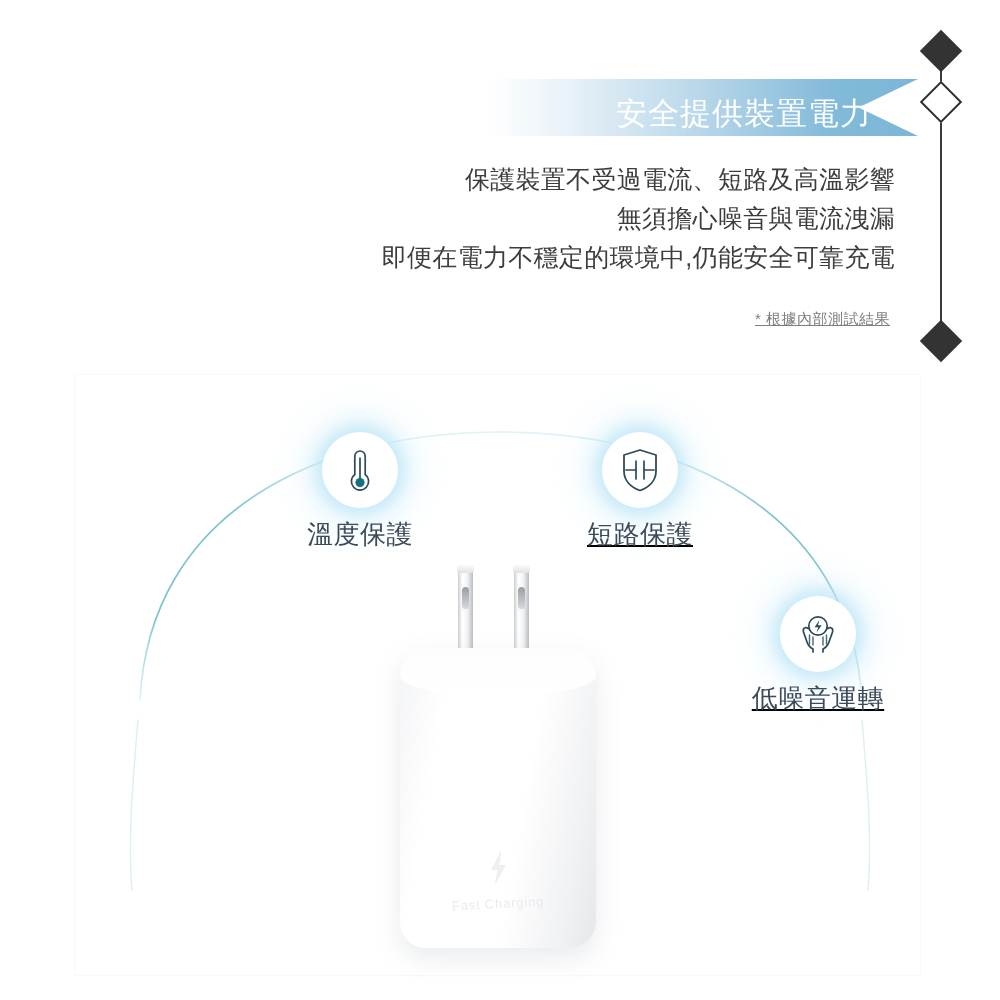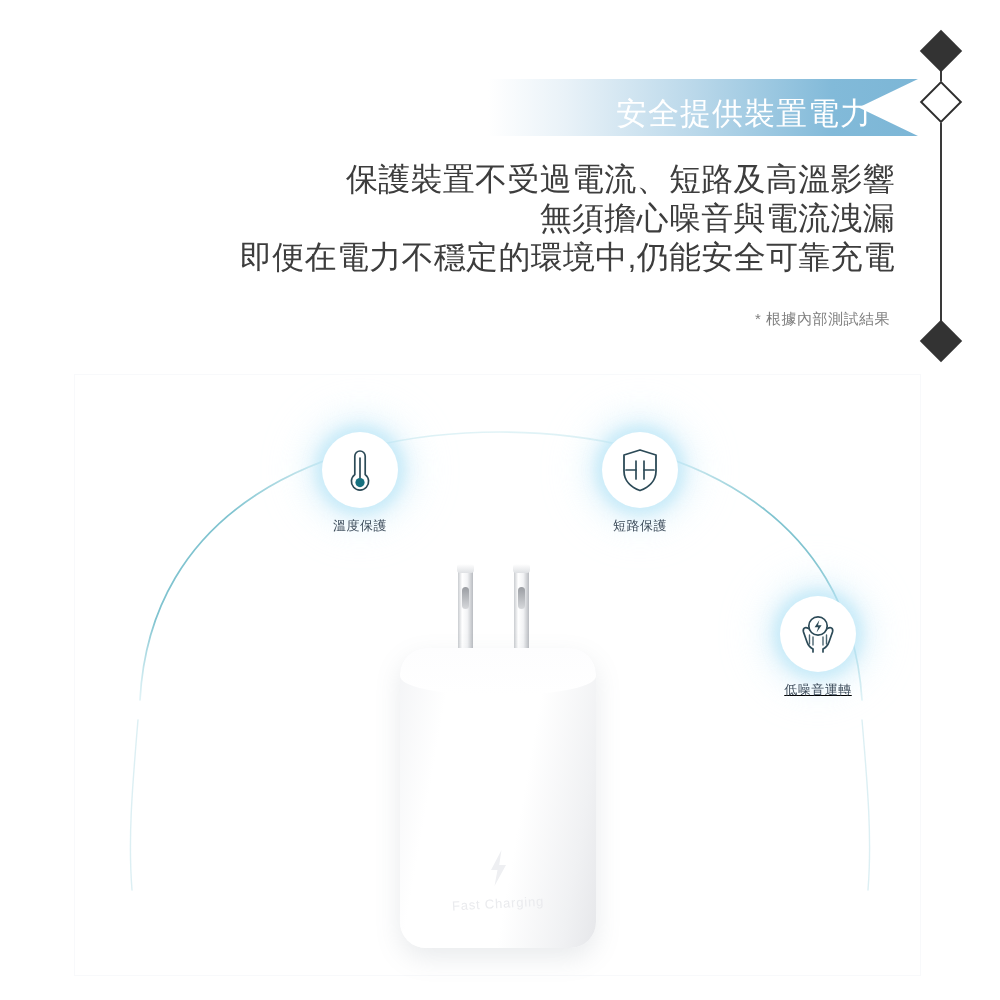--- a/index.html
+++ b/index.html
@@ -108,35 +108,36 @@
   }
 
   
   #headline {
     position: absolute;
     left: 240px;
     top: 160px;
     width: 655px;
     text-align: right;
     color: #3d3d3d;
-    font-size: 32px;
+    font-size: 25px;
     line-height: 39px;
     letter-spacing: 0.3px;
   }
   #headline div { white-space: nowrap; }
 
   #footnote {
     position: absolute;
     left: 400px;
     top: 310px;
     width: 490px;
     text-align: right;
     color: #7e7e7e;
     font-size: 15px;
     letter-spacing: 0.5px;
+    text-decoration: underline;
   }
 
   
   #diagram {
     position: absolute;
     left: 0;
     top: 370px;
     width: 1000px;
     height: 630px;
   }
@@ -166,30 +167,30 @@
       0 0 26px 14px rgba(200, 236, 250, 0.40),
       0 0 40px 22px rgba(222, 244, 252, 0.28);
     display: flex;
     align-items: center;
     justify-content: center;
     position: relative;
     z-index: 3;
   }
   .node-label {
     margin-top: 9px;
-    font-size: 13px;
+    font-size: 26px;
     color: #3c4b5a;
     letter-spacing: 0.5px;
     white-space: nowrap;
     position: relative;
     z-index: 3;
   }
 
   #node-temp  { left: 360px; top: 62px; }
-  #node-short { left: 640px; top: 62px; }
+  #node-short { left: 640px; top: 62px; text-decoration: underline; }
   #node-over  { left: 180px; top: 232px; }
   #node-noise { left: 818px; top: 226px; text-decoration: underline; }
 
   
   #charger {
     position: absolute;
     left: 390px;
     top: 195px;
     width: 220px;
     height: 390px;

